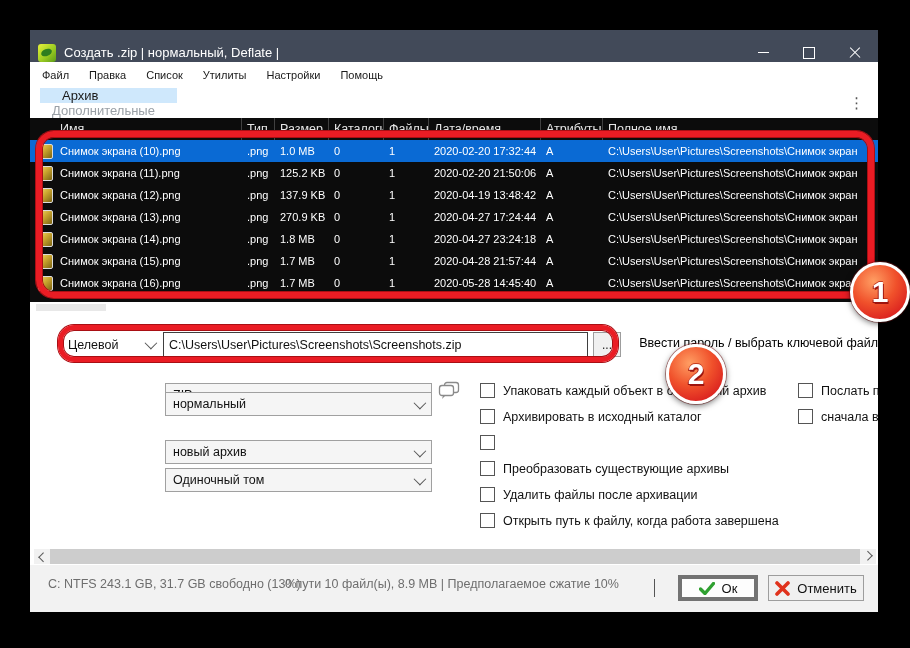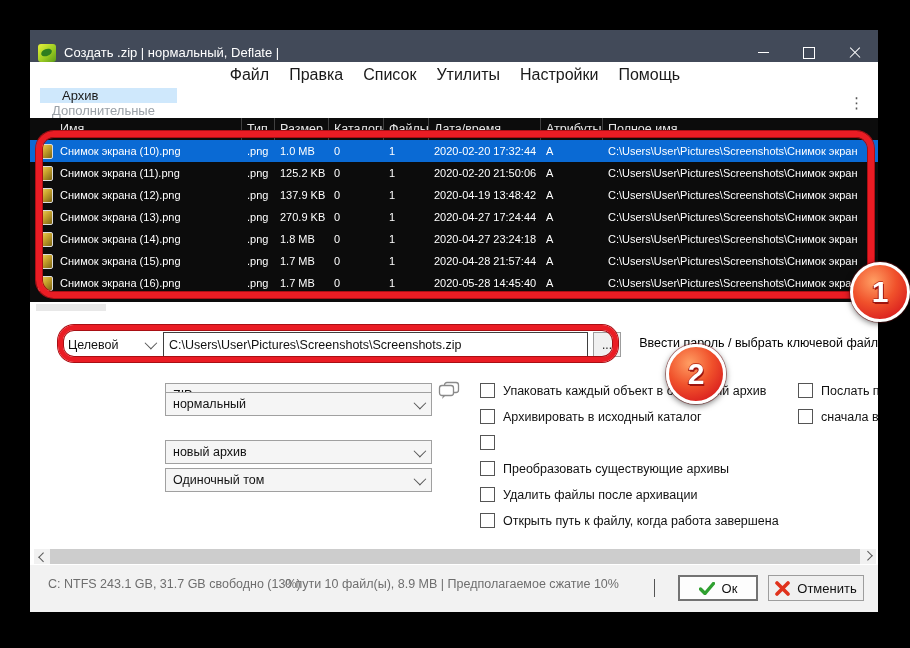--- a/index.html
+++ b/index.html
@@ -18,21 +18,21 @@
   .wctrls{display:flex;height:32px;}
   .wbtn{width:46px;height:32px;display:flex;align-items:center;justify-content:center;}
   .minbar{width:11px;height:1px;background:#fff;}
   .maxbox{width:10px;height:10px;border:1px solid #fff;}
   .xglyph{position:relative;width:12px;height:12px;}
   .xglyph:before,.xglyph:after{content:"";position:absolute;left:-1px;top:5px;width:14px;height:1.4px;background:#fff;}
   .xglyph:before{transform:rotate(45deg);} .xglyph:after{transform:rotate(-45deg);}
 
   
   .menubar{position:absolute;left:0;top:32px;width:848px;height:26px;background:#fff;
-           display:flex;align-items:center;font-size:16px;color:#1a1a1a;justify-content:center;}
+           display:flex;align-items:center;font-size:11px;color:#1a1a1a;}
   .mitem{padding:0 10px;height:26px;display:flex;align-items:center;}
   .mitem:first-child{margin-left:2px;}
 
   
   .tabrow{position:absolute;left:0;top:58px;width:848px;height:30px;background:#fff;
           display:flex;align-items:stretch;font-size:13px;border-bottom:1px solid #eceff1;}
   .tab{display:flex;align-items:center;padding:0 22px;color:#9aa0a6;}
   .tab.active{background:#cfe8fc;color:#1a1a1a;margin-left:10px;}
   .tab-overflow{margin-left:auto;color:#555;display:flex;align-items:center;padding:0 14px;font-size:15px;}
 
@@ -96,21 +96,21 @@
   .sarrow .left{transform:rotate(135deg) translateY(-1px);}
   .sarrow .right{transform:rotate(-45deg) translateY(-1px);}
 
   
   .bottombar{position:absolute;left:0;top:535px;width:848px;height:47px;background:#f2f2f2;}
   .statustext{position:absolute;top:12px;font-size:12.5px;color:#6e6e6e;white-space:nowrap;}
   .st-disk{left:18px;} .st-info{left:255px;}
   .st-chev{position:absolute;left:624px;top:14px;}
   .btn{position:absolute;top:545px;height:26px;box-sizing:border-box;display:flex;align-items:center;
        justify-content:center;gap:7px;font-size:13px;color:#111;}
-  .btn-ok{left:648px;width:80px;border:2px solid #737373;background:#fdfdfd;text-align:right;}
+  .btn-ok{left:648px;width:80px;border:4px solid #737373;background:#fdfdfd;text-align:right;}
   .btn-cancel{left:738px;width:96px;border:1px solid #9d9d9d;background:#f0f0f0;}
 
   .listbar-frag{position:absolute;left:6px;top:274px;width:70px;height:7px;background:#e8e8e8;}
 </style>
 </head>
 <body>
 
 <div class="window">
 
   <div class="titlebar">

